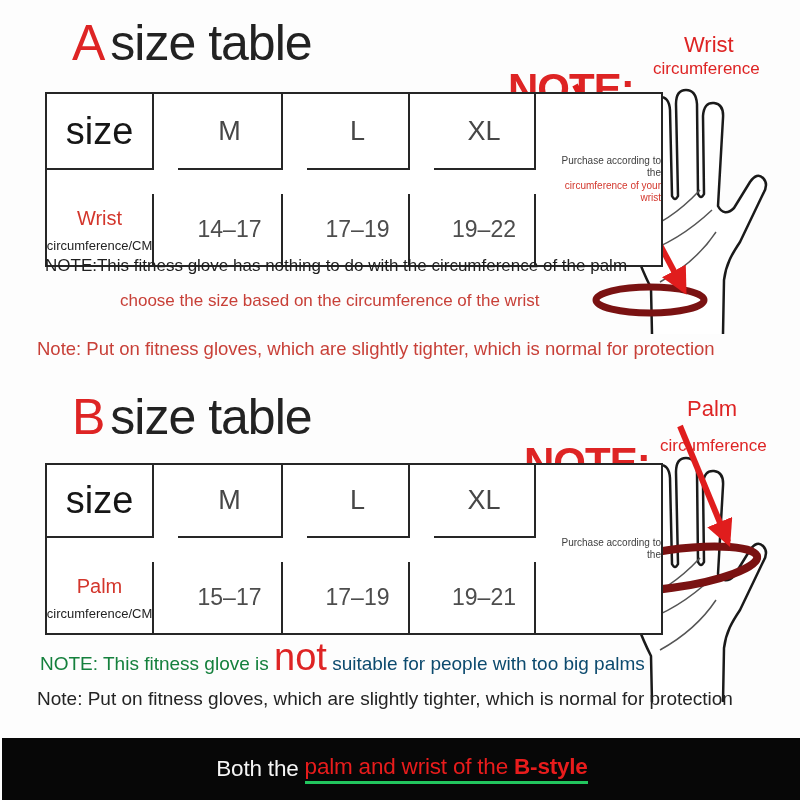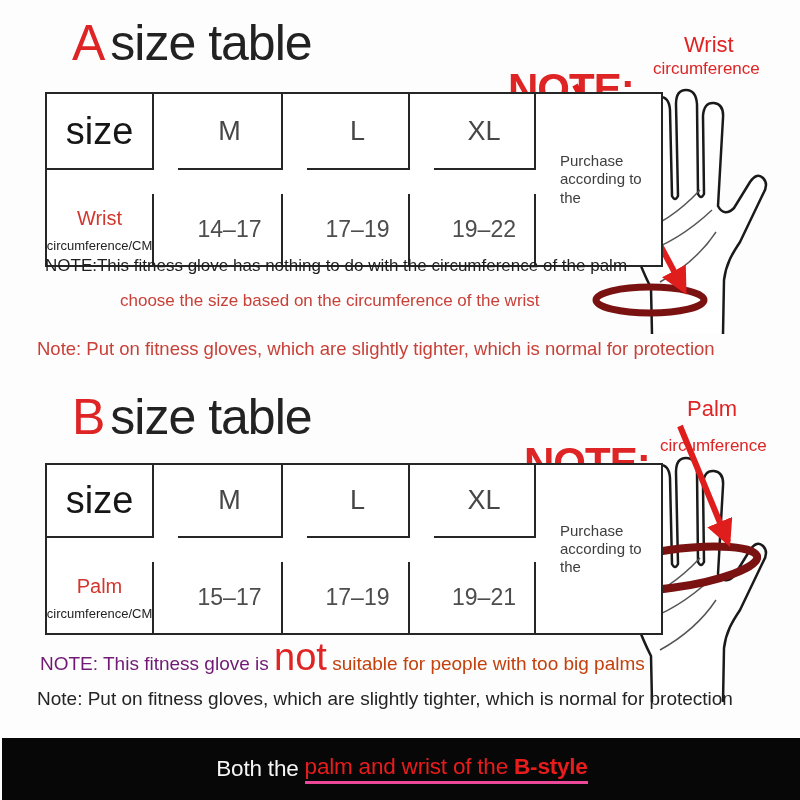--- a/index.html
+++ b/index.html
@@ -41,50 +41,50 @@
     background:#fff;
   }
   .no-r{border-right:none;}
   .no-b{border-bottom:none;}
   .cell-size{grid-area:1/1/2/2;font-size:38px;color:#161616;}
   .cell-c0{grid-area:1/2/2/3;}
   .cell-c1{grid-area:1/3/2/4;}
   .cell-c2{grid-area:1/4/2/5;}
   .hdr{font-size:27px;color:var(--gray_text,#474747);}
   .cell-purchase{
-    grid-area:1/5/3/6;font-size:15px;line-height:1.22;text-align:left;
+    grid-area:1/5/3/6;font-size:10px;line-height:1.22;text-align:right;
     color:#3e3e3e;padding:4px 0;
   }
   .cell-purchase .p-red{color:var(--table_red,#d3362c);}
   .cell-label{grid-area:2/1/3/2;justify-content:center;}
   .cell-label .lab-red{font-size:20px;color:var(--table_red,#d3362c);margin-bottom:8px;}
   .cell-label .lab-sub{font-size:13px;color:#242424;white-space:nowrap;}
   .cell-v0{grid-area:2/2/3/3;}
   .cell-v1{grid-area:2/3/3/4;}
   .cell-v2{grid-area:2/4/3/5;}
   .val{font-size:23px;color:#4d4d4d;}
   
   .note-black{font-size:17px;color:#1f1f1f;white-space:nowrap;}
   .note-red{font-size:17px;color:var(--note_red,#c84038);white-space:nowrap;}
   .note-red-big{font-size:18.5px;color:var(--note_red,#c84038);white-space:nowrap;}
   .b-note1{white-space:nowrap;}
-  .b-note1 .n1-black{font-size:19px;color:#701a75;}
+  .b-note1 .n1-black{font-size:19px;color:#15803d;}
   .b-note1 .n1-big{font-size:38px;color:var(--accent_red,#de2424);line-height:1;}
-  .b-note1 .n1-red{font-size:19px;color:#c2410c;margin-top:16px;}
+  .b-note1 .n1-red{font-size:19px;color:#0c4a6e;margin-top:16px;}
   .b-note2{font-size:19px;color:#242424;white-space:nowrap;}
   
   .footer{
     left:2px;top:738px;width:800px;height:62px;
     background:var(--footer_bg,#070707);
     display:flex;align-items:center;justify-content:center;
     font-size:22.5px;color:var(--footer_text,#f5f5f5);
     white-space:pre;letter-spacing:-0.2px;
   }
   .footer .f-red{
-    color:#e81c1c;border-bottom:3px solid #ec4899;padding-bottom:1px;white-space:pre;
+    color:#e81c1c;border-bottom:3px solid #22c55e;padding-bottom:1px;white-space:pre;
   }
   .footer .f-red b{font-weight:bold;}
   svg{display:block;}
 </style>
 </head>
 <body>
 
 <div class="abs big-title" style="left:72px;top:16px;"><span class="red-letter">A</span><span>size table</span></div>
 
 <div class="abs note-head" style="left:508px;top:22px;">NOTE:</div>
@@ -109,20 +109,21 @@
   <line x1="19" y1="7" x2="128" y2="212" stroke="#e01d1d" stroke-width="6" marker-end="url(#ahA)"></line>
 </svg>
 
 <div class="abs tbl tbl-a" style="left:45px;top:92px;">
   <div class="c cell-size">size</div>
   <div class="c cell-c0 hdr">M</div>
   <div class="c cell-c1 hdr">L</div>
   <div class="c cell-c2 hdr">XL</div>
   <div class="c cell-purchase no-r no-b">
       <span>Purchase according to the </span>
+      <span class="p-red">circumference of your wrist</span>
     </div>
   <div class="c cell-label no-b">
       <span class="lab-red">Wrist</span>
       <span class="lab-sub">circumference/CM</span>
     </div>
   <div class="c cell-v0 val no-b">14–17</div>
   <div class="c cell-v1 val no-b">17–19</div>
   <div class="c cell-v2 val no-b">19–22</div>
 </div>
 

